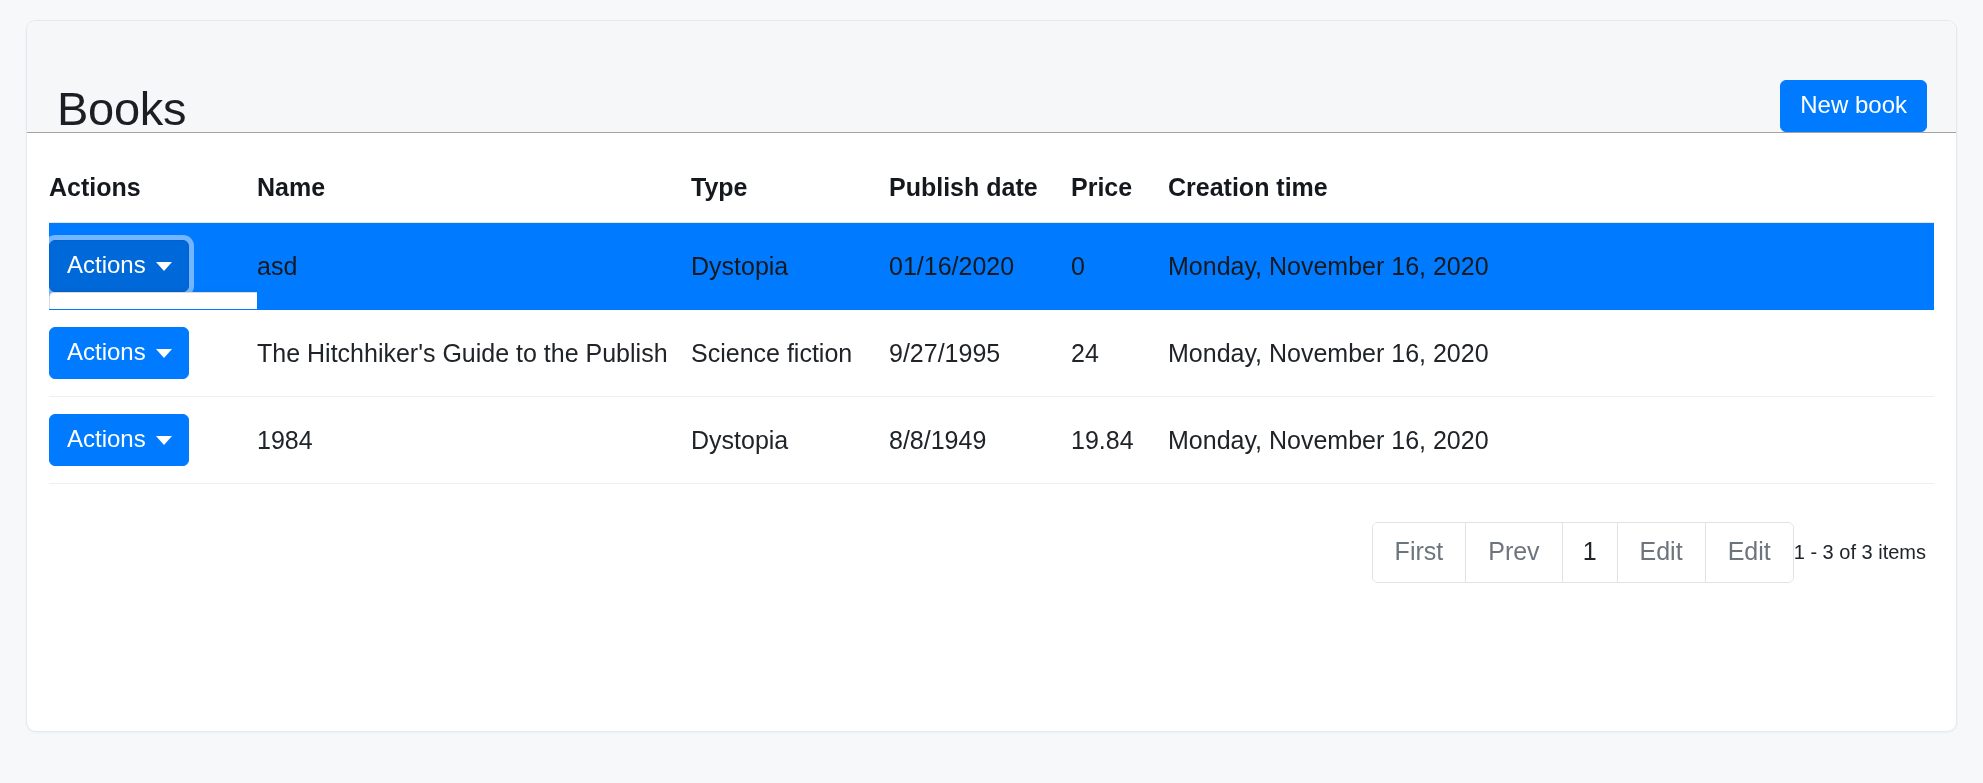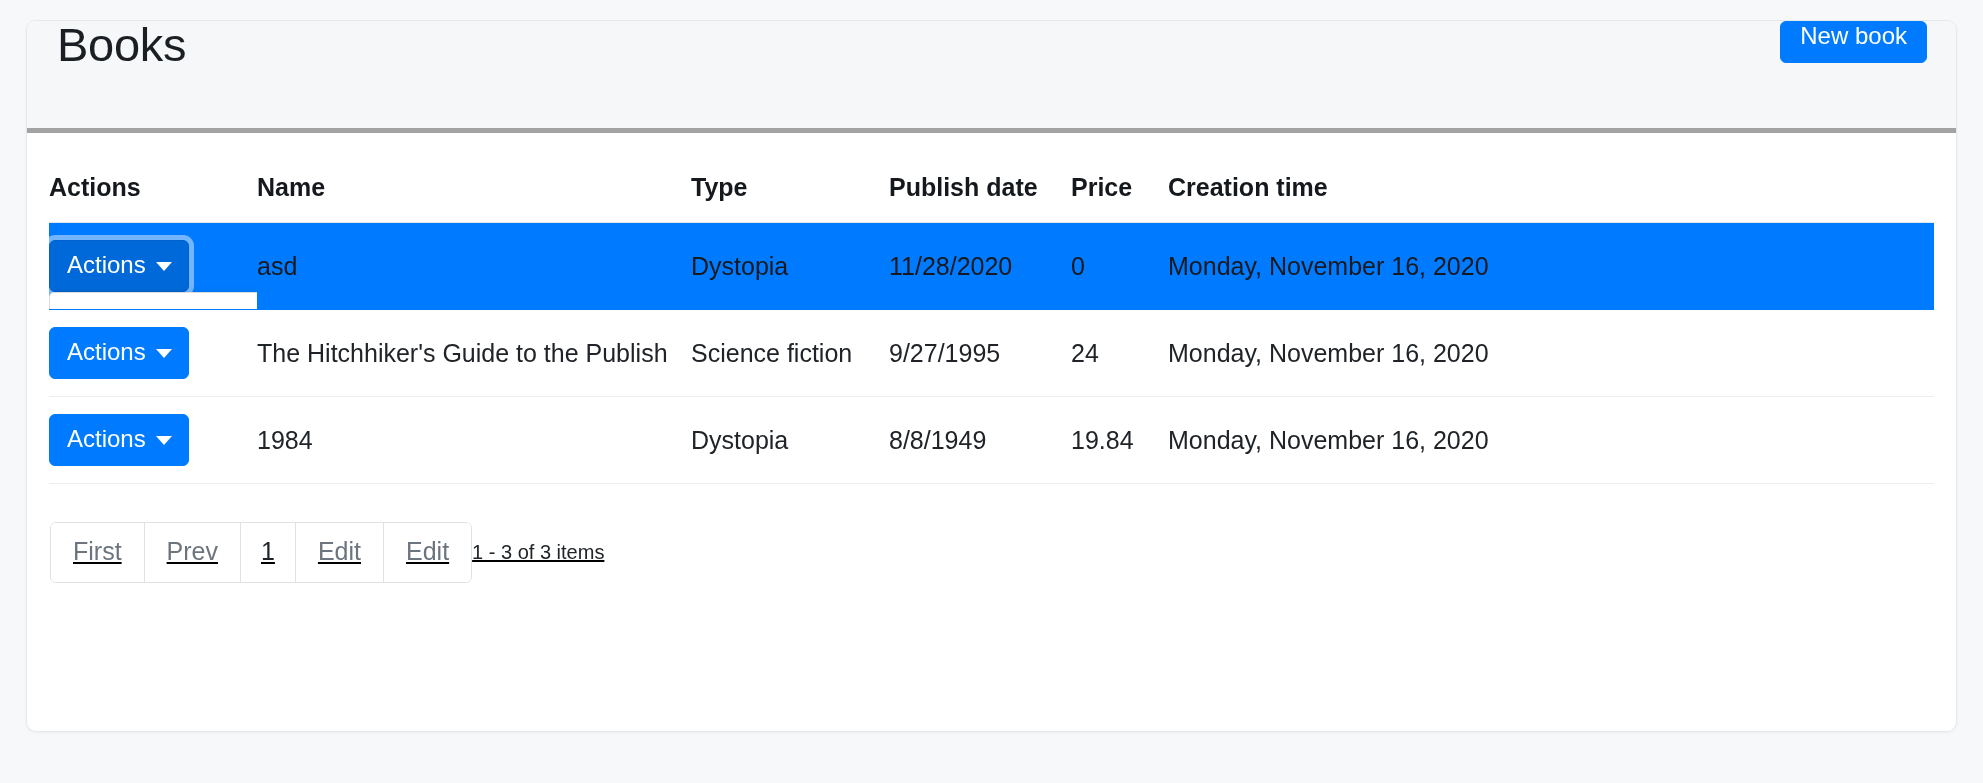--- a/index.html
+++ b/index.html
@@ -31,24 +31,24 @@
     border-radius: 10px;
     box-shadow: 0 1px 3px rgba(0,0,0,.045);
     overflow: visible;
     height: 712px;
     box-sizing: border-box;
   }
 
   .card-header {
     height: 112px;
     background: #f6f7f8;
-    border-bottom: 5px solid #a3a3a3;
+    border-bottom: 1px solid #a3a3a3;
     border-radius: 10px 10px 0 0;
     display: flex;
-    align-items: flex-start;
+    align-items: flex-end;
     justify-content: space-between;
     padding: 0 29px 0 30px;
     box-sizing: border-box;
   }
 
   .page-title {
     font-size: 47px;
     font-weight: 400;
     color: #1b1f23;
     letter-spacing: -0.3px;
@@ -56,21 +56,21 @@
     margin: 0;
   }
 
   .btn-primary {
     background: #007bff;
     color: #ffffff;
     border: 1px solid #007bff;
     border-radius: 6px;
     font-size: 24px;
     font-family: "Liberation Sans", sans-serif;
-    padding: 0 19px 12px 19px;
+    padding: 10px 19px 12px 19px;
     cursor: pointer;
     line-height: 1.15;
   }
 
   .card-body {
     padding: 0 22px;
     box-sizing: border-box;
   }
 
   
@@ -171,24 +171,23 @@
     color: #212529;
     cursor: pointer;
     white-space: nowrap;
     line-height: 1.55;
   }
 
   
   .pager-bar {
     display: flex;
     align-items: center;
-    justify-content: flex-start;
+    justify-content: flex-end;
     margin-top: 38px;
     padding: 0 2px 0 1px;
-    text-decoration: underline;
   }
   .pagination {
     display: flex;
     border: 1px solid #dfe3e6;
     border-radius: 6px;
     overflow: hidden;
     background: #ffffff;
   }
   .page-link {
     font-size: 25px;
@@ -250,21 +249,21 @@
                   <span class="caret"></span>
                 </button>
                 <div class="dropdown-menu">
                   <div class="dropdown-item">Edit</div>
 
                 </div>
               </span>
             </td>
             <td>asd</td>
             <td>Dystopia</td>
-            <td>11/28/2020</td>
+            <td>01/16/2020</td>
             <td>0</td>
             <td>Monday, November 16, 2020</td>
           </tr>
 
           <tr>
             <td>
               <span class="dropdown-wrap">
                 <button class="actions-btn">
                   <span>Actions</span>
                   <span class="caret"></span>

